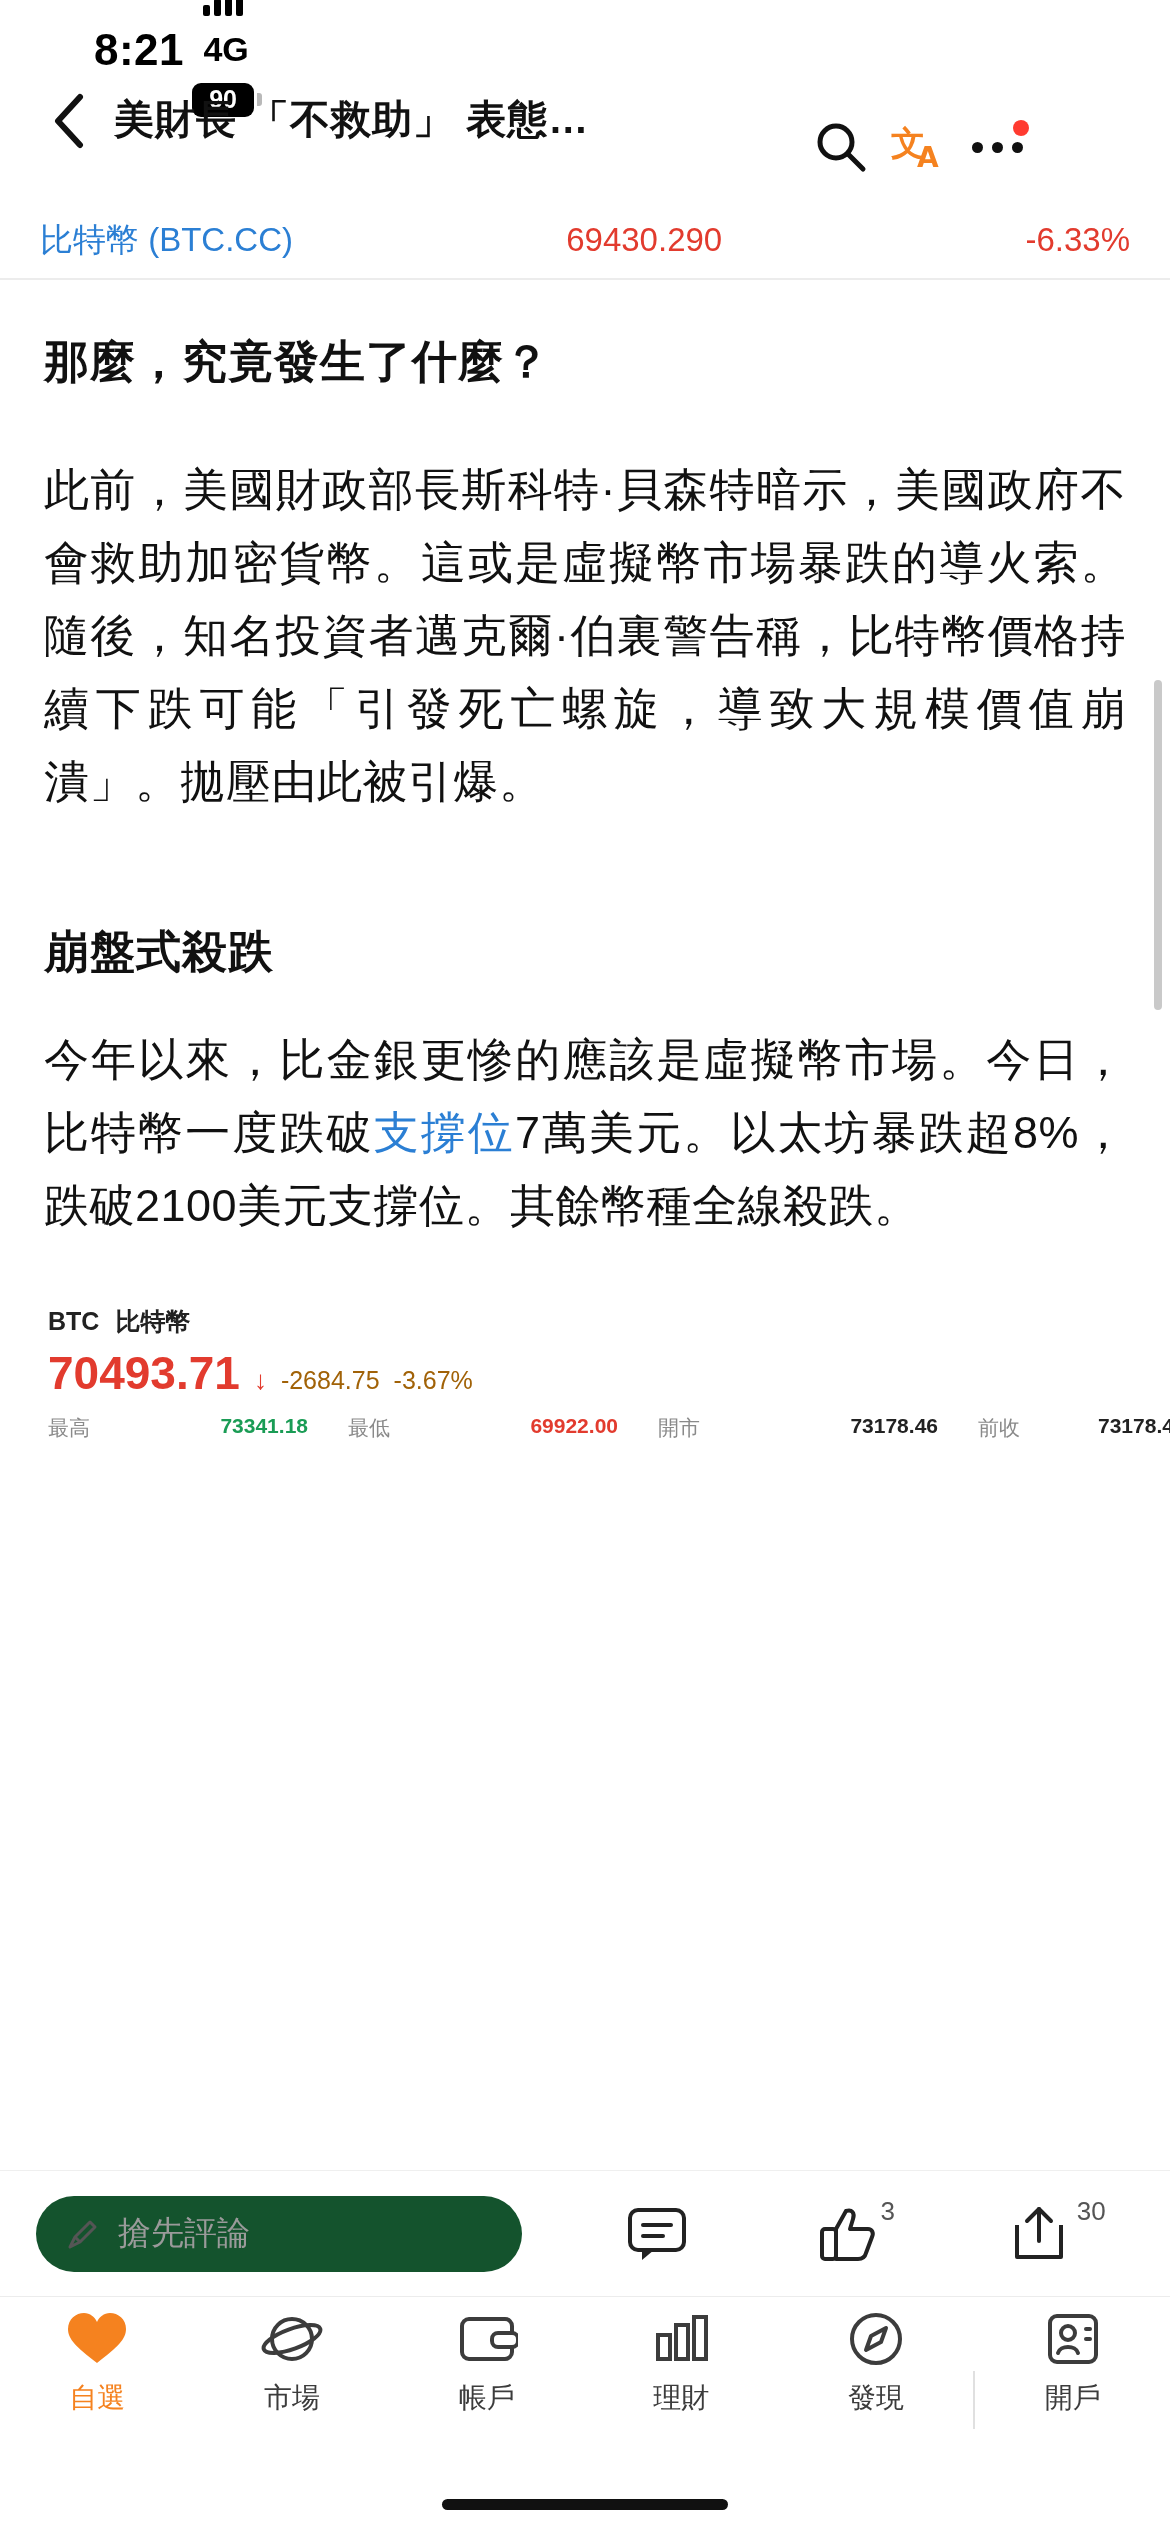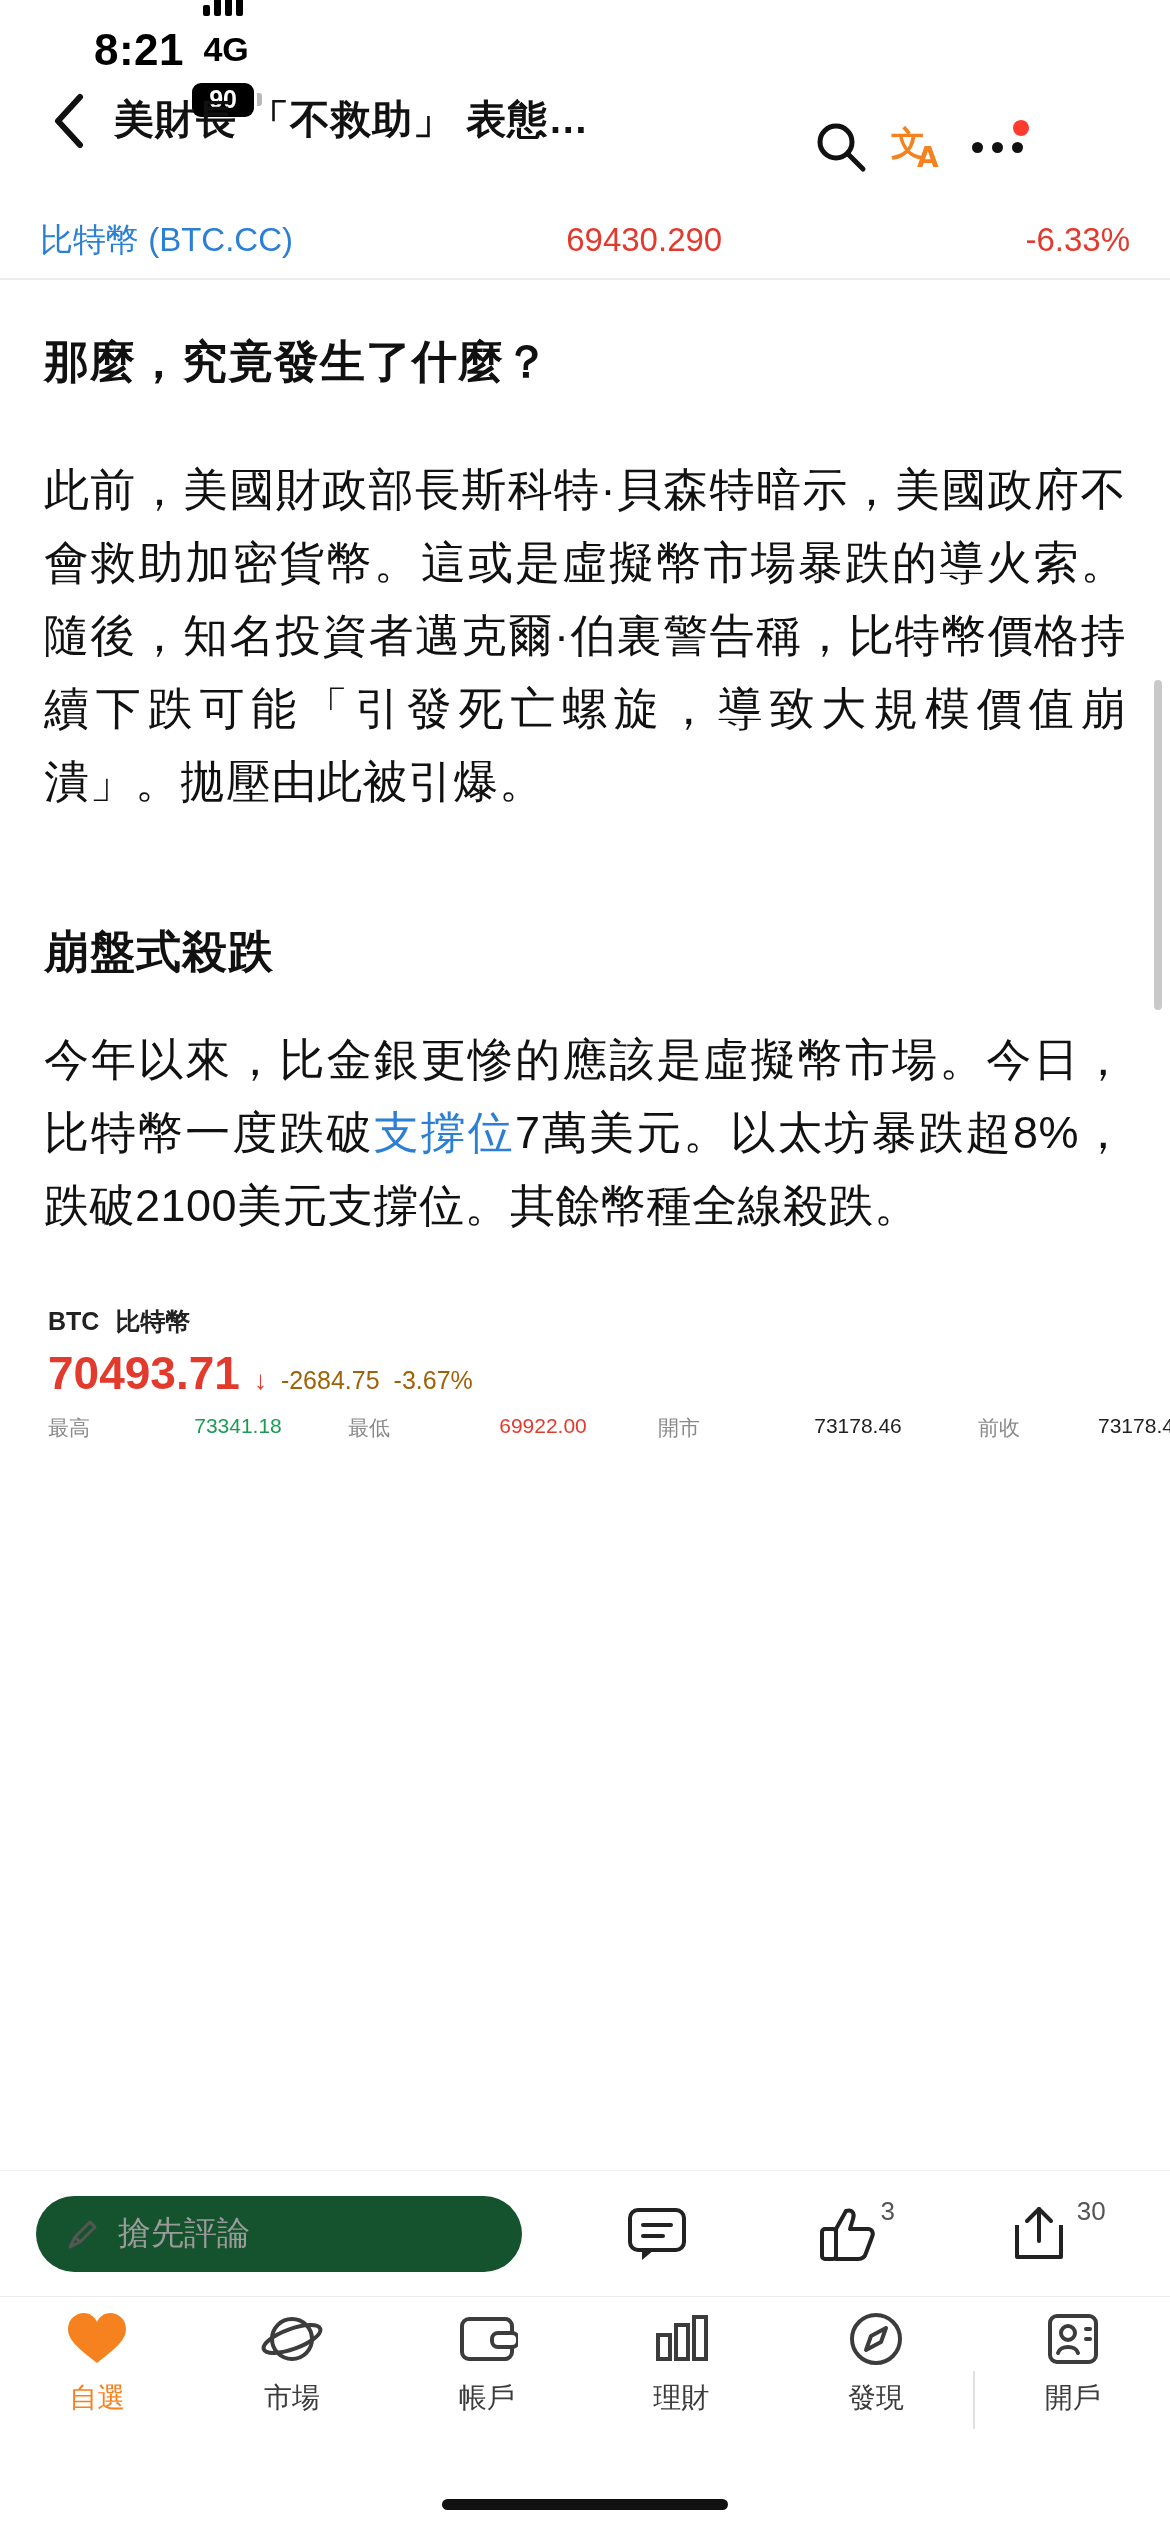--- a/index.html
+++ b/index.html
@@ -103,21 +103,21 @@
   .qc-status { font-size: 20px; color: #8a8a8a; margin-top: 10px; }
   .qc-price-row { display: flex; align-items: baseline; gap: 14px; margin-top: 8px; }
   .qc-price { font-size: 46px; font-weight: 700; color: #e23b2e; }
   .qc-arrow { font-size: 26px; color: #e23b2e; }
   .qc-delta { font-size: 25px; color: #a16207; }
   .qc-grid {
     display: grid; grid-template-columns: 120px 180px 120px 190px 120px 200px 120px 1fr;
     row-gap: 10px; margin-top: 14px; font-size: 21px;
   }
   .qc-k { color: #8a8a8a; }
-  .qc-v { text-align: center; padding-right: 40px; color: #222; }
+  .qc-v { text-align: right; padding-right: 40px; color: #222; font-weight: bold; }
   .qc-v.up { color: #1a9c55; }
   .qc-v.down { color: #e23b2e; }
 
   
   .comment-bar {
     position: absolute; bottom: 236px; left: 0; width: 1170px; height: 126px;
     background: #fff; display: flex; align-items: center; padding: 0 36px;
     border-top: 1px solid #efefef;
   }
   .comment-input {

